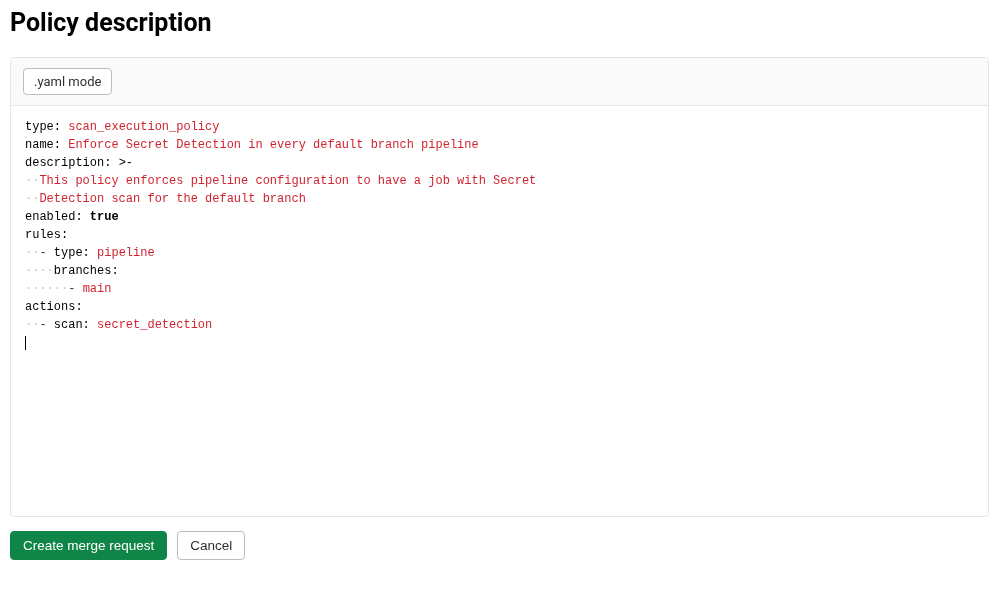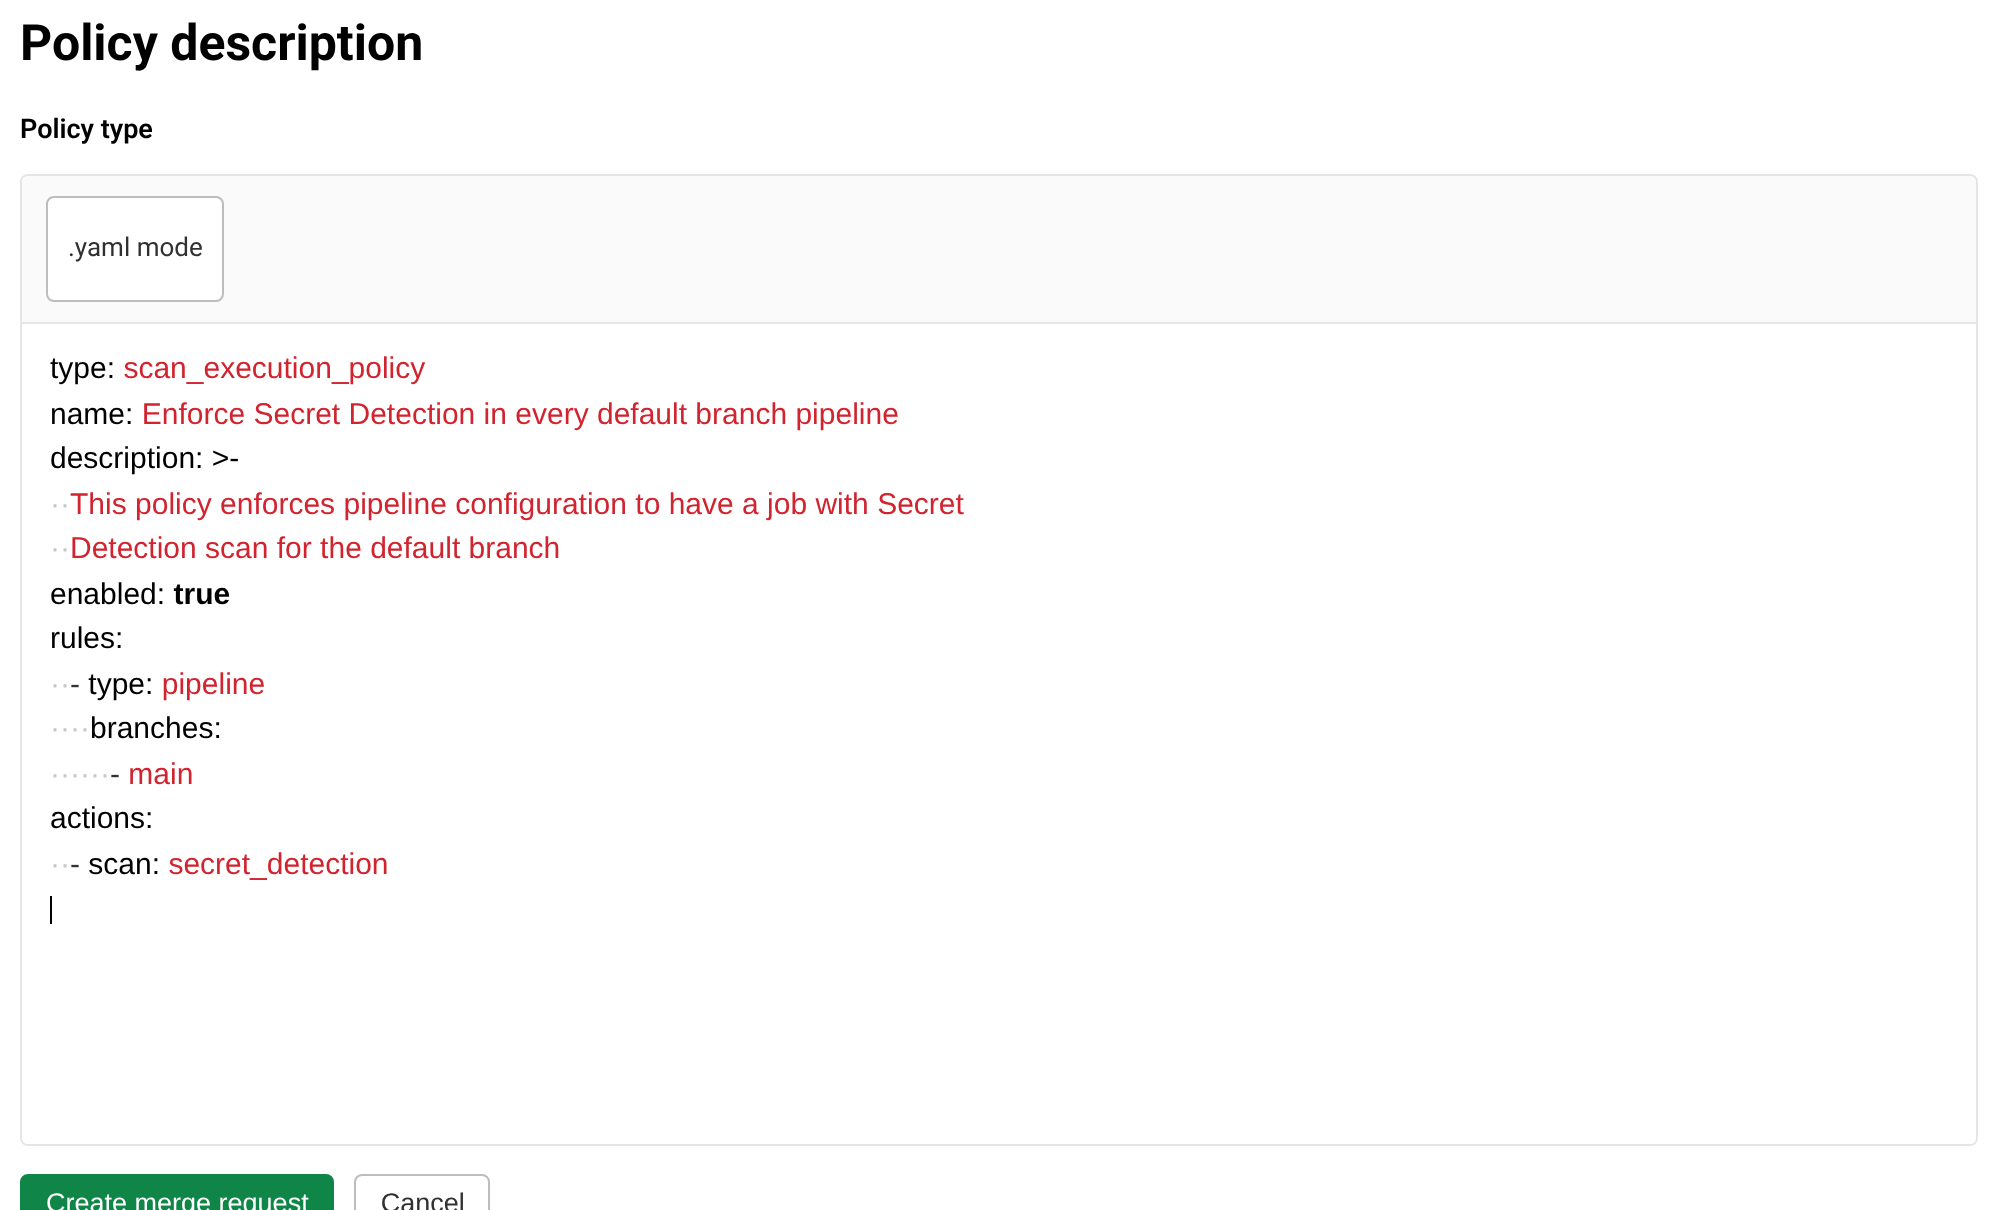--- a/index.html
+++ b/index.html
@@ -53,30 +53,30 @@
     .editor-toolbar {
       background: #fafafa;
       border-bottom: 1px solid #e5e5e5;
       padding: 10px 12px;
     }
     .yaml-mode-btn {
       display: inline-block;
       border: 1px solid #bdbdbd;
       border-radius: 4px;
       background: #fff;
-      padding: 18px 10px;
+      padding: 5px 10px;
       font-size: 13px;
       color: #303030;
       cursor: pointer;
     }
     .code-area {
       background: #fff;
       padding: 12px 14px 12px 14px;
-      font-family: Liberation Sans, sans-serif;
-      font-size: 15px;
+      font-family: Liberation Mono, monospace;
+      font-size: 12px;
       line-height: 1.5;
       min-height: 410px;
       white-space: pre;
       overflow: auto;
     }
     .code-area .key { color: #000; }
     .code-area .str { color: #d1242f; }
     .code-area .bool { color: #000; font-weight: 700; }
     .code-area .ws { color: #c8c8c8; }
     .code-area .dash { color: #333; }
@@ -110,21 +110,20 @@
       color: #303030;
       border-color: #bdbdbd;
     }
   </style>
 </head>
 <body>
 
 <h1 class="page-title">Policy description</h1>
 
 <div>
-  <div class="field-label">Policy type</div>
 </div>
 
 <div class="editor-panel">
   <div class="editor-toolbar">
     <span class="yaml-mode-btn">.yaml mode</span>
   </div>
   <div class="code-area"><span class="key">type:</span> <span class="str">scan_execution_policy</span>
 <span class="key">name:</span> <span class="str">Enforce Secret Detection in every default branch pipeline</span>
 <span class="key">description:</span> <span class="key">&gt;-</span>
 <span class="ws">··</span><span class="str">This policy enforces pipeline configuration to have a job with Secret</span>

